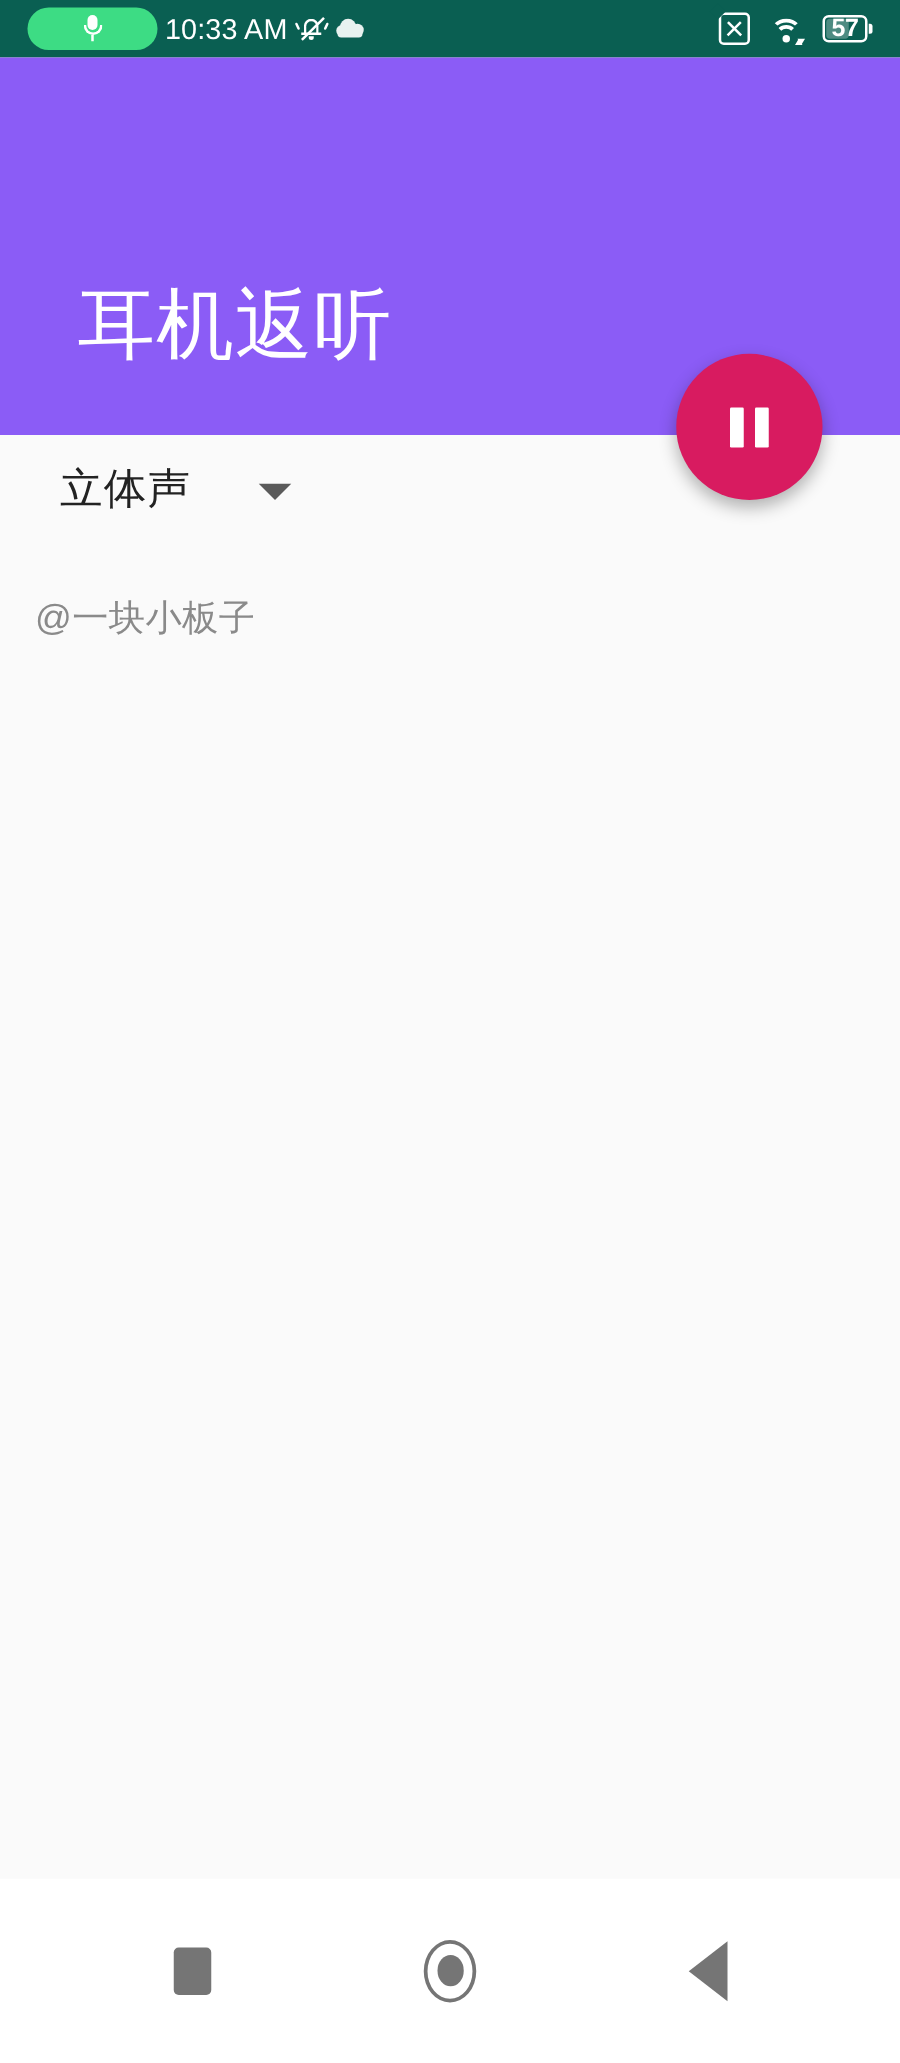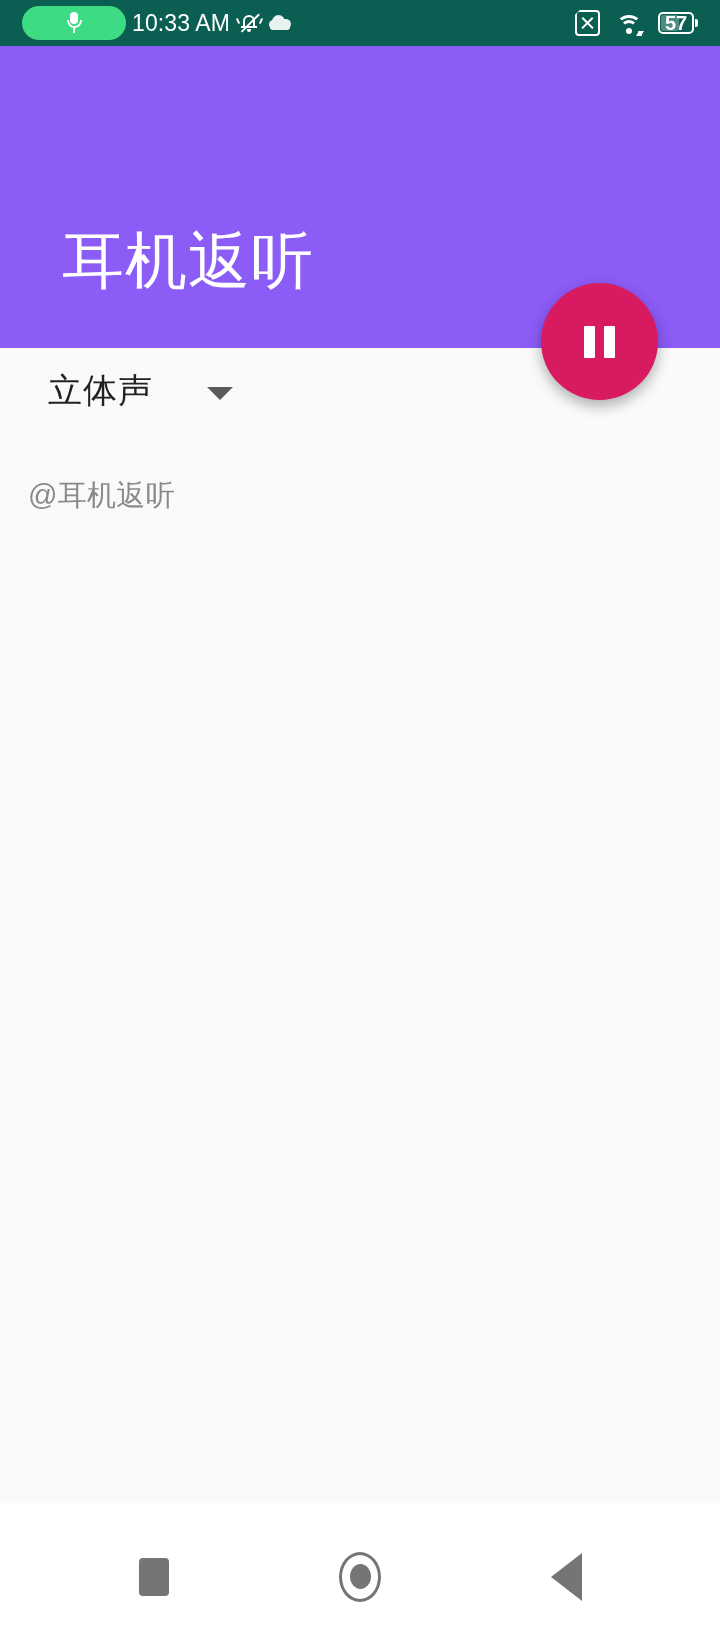--- a/index.html
+++ b/index.html
@@ -340,21 +340,21 @@
   </div>
 
   <div class="content">
 
     <div class="spinner">
       <div class="spinner-value">立体声</div>
       <div class="spinner-caret"></div>
     </div>
 
     <div class="desc-block">
-      <div class="desc-p"> @耳机返听</div>
+      <div class="desc-p"> @一块小板子</div>
     </div>
 
   </div>
 
   <div class="navbar">
     <div class="nav-btn">
       <div class="nav-recents"></div>
     </div>
     <div class="navbar-spacer"></div>
     <div class="nav-btn">

